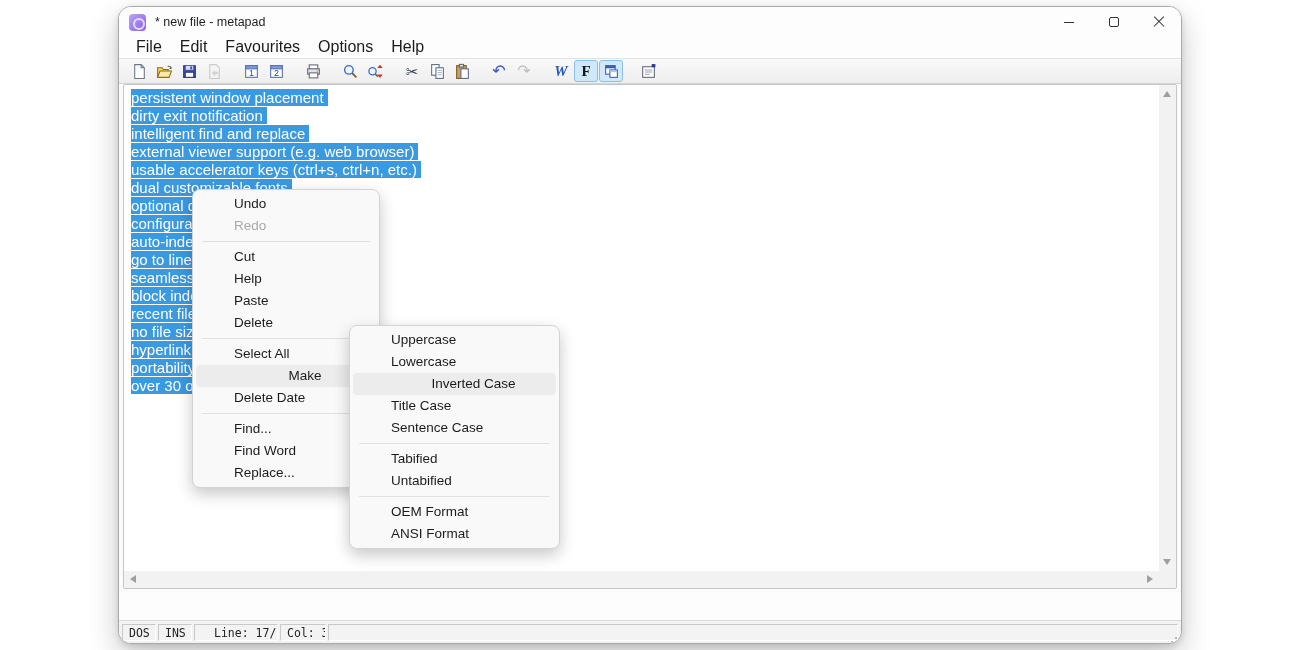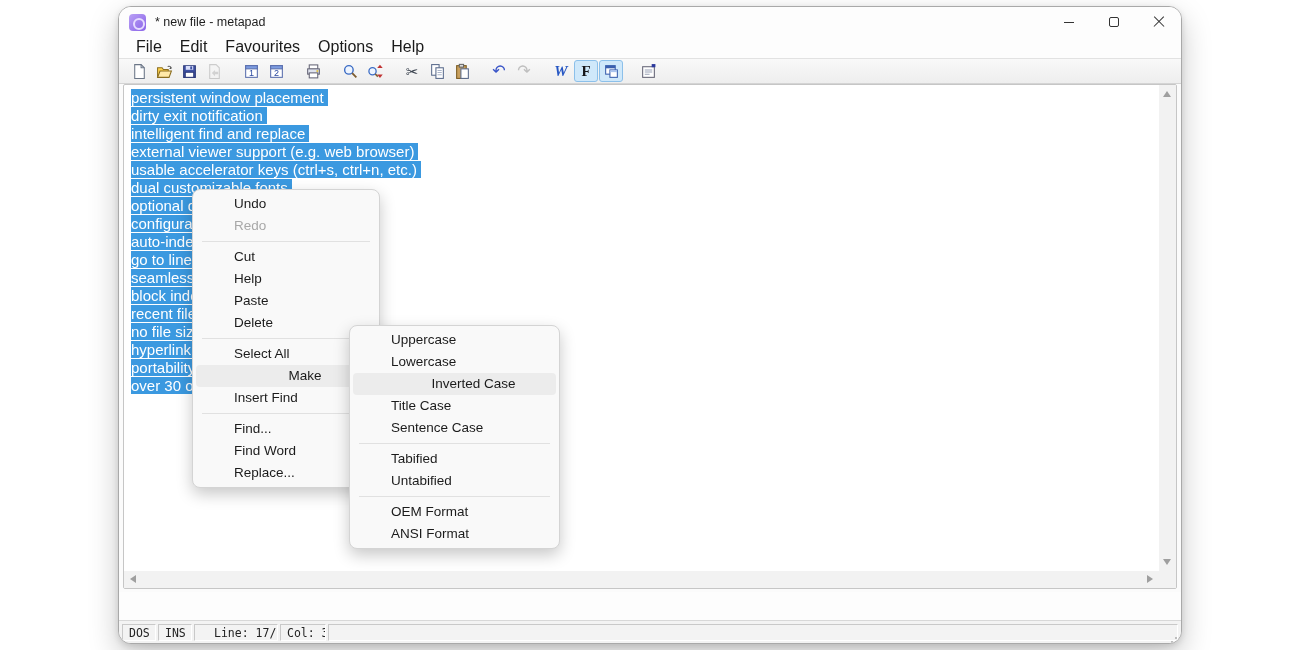--- a/index.html
+++ b/index.html
@@ -285,21 +285,21 @@
     <div class="mi"><span>Help</span></div>
     <div class="mi"><span>Paste</span></div>
     <div class="mi"><span>Delete</span></div>
     <div class="sep"></div>
     <div class="mi"><span>Select All</span></div>
     <div class="mi hl">
       <span>Make</span>
       <span class="mi-arrow">›</span>
     </div>
     <div class="mi">
-      <span>Insert Find</span>
+      <span>Delete Date</span>
       <span class="mi-arrow">›</span>
     </div>
     <div class="sep"></div>
     <div class="mi"><span>Find...</span></div>
     <div class="mi"><span>Find Word</span></div>
     <div class="mi"><span>Replace...</span></div>
   </div>
 
   <div class="popup sub-menu">
     <div class="mi"><span>Uppercase</span></div>

